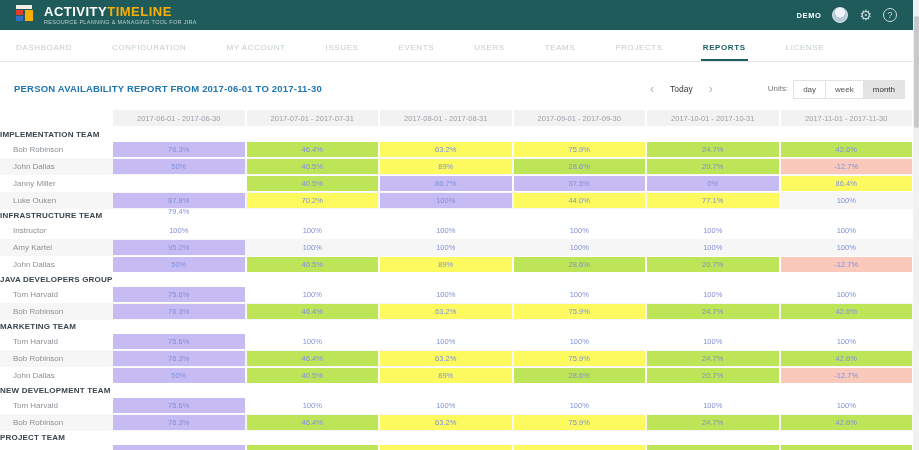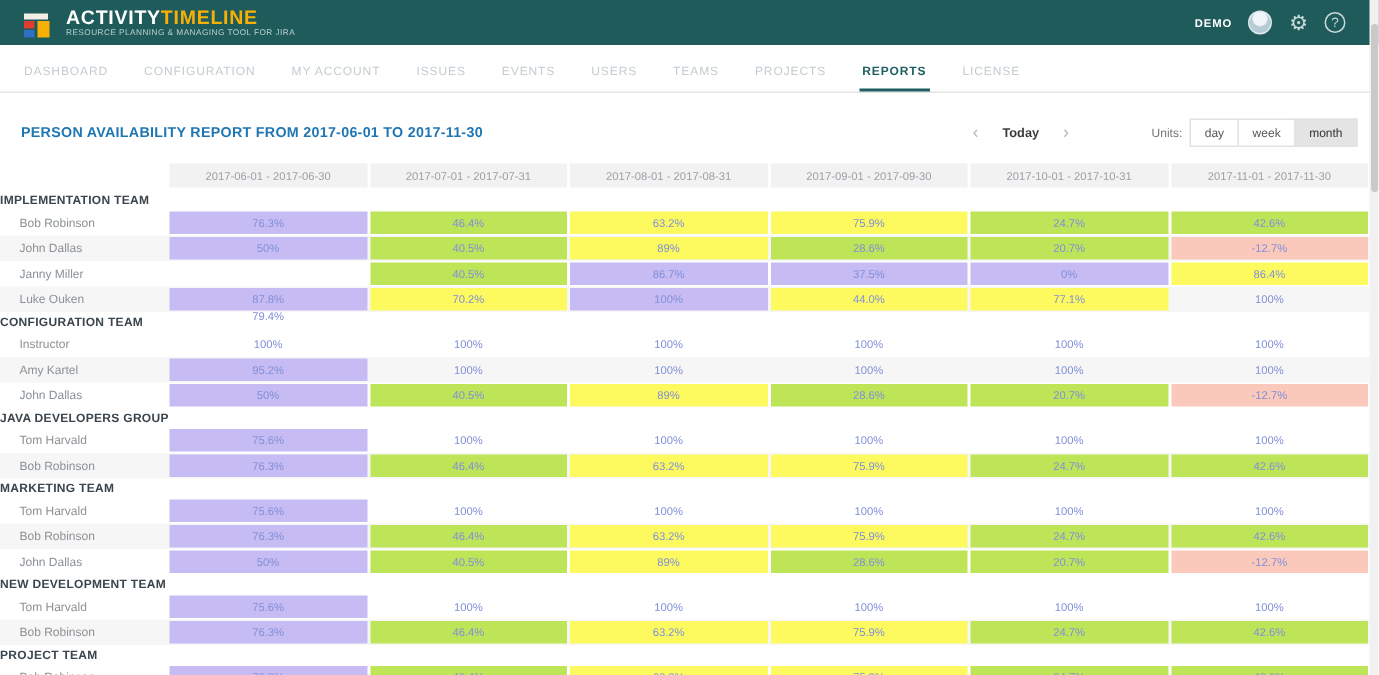--- a/index.html
+++ b/index.html
@@ -1,51 +1,51 @@
 <!DOCTYPE html>
 <html><head>
 <meta charset="utf-8">
 <style>
   * { margin:0; padding:0; box-sizing:border-box; }
   html,body { width:919px; height:450px; overflow:hidden; background:#fff;
     font-family:"Liberation Sans", sans-serif; position:relative; }
 
   
   .topbar { height:30px; background:#1f5b5b; display:flex; align-items:center; padding:0 16px; }
-  .logo { display:flex; align-items:flex-end; gap:6px; }
+  .logo { display:flex; align-items:flex-start; gap:6px; }
   .logo-icon { width:22px; height:16px; position:relative; }
   .logo-icon .bar-top { position:absolute; left:0; top:0; width:16px; height:4px; background:#f2efe4; }
   .logo-icon .sq-red { position:absolute; left:0; top:5px; width:7px; height:5px; background:#e03c31; }
   .logo-icon .sq-blue { position:absolute; left:0; top:11px; width:7px; height:5px; background:#2f6fc4; }
   .logo-icon .sq-yellow { position:absolute; left:9px; top:5px; width:8px; height:11px; background:#f9b005; }
   .brand { display:flex; flex-direction:column; line-height:1; }
   .brand-line { display:flex; }
   .brand-activity { color:#ffffff; font-weight:bold; font-size:13px; letter-spacing:.5px; }
   .brand-timeline { color:#f9b005; font-weight:bold; font-size:13px; letter-spacing:.5px; }
   .tagline { color:#b9cfcf; font-size:5.5px; letter-spacing:.3px; margin-top:2px; }
   .topbar-right { margin-left:auto; display:flex; align-items:center; gap:11px; padding-right:6px; }
   .demo-label { color:#fff; font-size:7.5px; font-weight:bold; letter-spacing:.6px; }
   .avatar { width:16px; height:16px; border-radius:50%;
     background:radial-gradient(circle at 50% 32%, #eef4f8 0 38%, #b7cbd7 46%); border:1px solid #dfe9ef; }
   .gear { color:#c9dada; font-size:14px; line-height:1; cursor:pointer; }
   .help { width:14px; height:14px; border:1px solid #c9dada; border-radius:50%; color:#c9dada;
     font-size:9px; display:flex; align-items:center; justify-content:center; cursor:pointer; }
 
   
-  .navbar { height:32px; border-bottom:1px solid #e4e4e4; display:flex; align-items:flex-end; gap:20px; padding:0 14px; }
+  .navbar { height:32px; border-bottom:1px solid #e4e4e4; display:flex; align-items:flex-end; gap:36px; padding:0 14px; }
   .nav-item { font-size:8px; letter-spacing:.6px; color:#c3ccd0; cursor:pointer; padding:10px 2px 9px; }
   .nav-item.active { color:#1d5f63; font-weight:bold; border-bottom:2px solid #1d5f63; padding-bottom:7px; }
 
   
   .toolbar { display:flex; align-items:center; padding:16px 14px 11px; }
   .report-title { font-size:9.5px; font-weight:bold; color:#1e76b2; letter-spacing:.2px; }
   .toolbar-right { margin-left:auto; display:flex; align-items:center; }
   .pager { display:flex; align-items:center; gap:16px; margin-right:55px; }
   .chev { color:#b4b4b4; font-size:12px; line-height:1; cursor:pointer; }
-  .today-btn { font-size:8.5px; font-weight:bold; color:#3c3c3c; cursor:pointer; }
+  .today-btn { font-size:8.5px; font-weight:normal; color:#3c3c3c; cursor:pointer; }
   .units-label { font-size:8px; color:#777; margin-right:6px; }
   .unit-btn { font-size:8px; color:#555; border:1px solid #e2e2e2; background:#fff;
     padding:4px 9px; margin-left:-1px; cursor:pointer; }
   .unit-btn.selected { background:#e4e4e4; color:#333; }
 
   
   .table { width:913px; }
   .header-row { display:flex; height:16px; margin-bottom:2px; }
   .name-col-spacer { width:112px; flex:none; }
   .col-cell { flex:1; background:#f2f2f2; margin:0 1px; display:flex; align-items:center;
@@ -167,21 +167,21 @@
         <div class="person-name">Luke Ouken</div>
         <div class="cells">
           <div class="cell" style="background: rgb(198, 187, 243);">87.8%</div>
           <div class="cell" style="background: rgb(252, 250, 95);">70.2%</div>
           <div class="cell" style="background: rgb(198, 187, 243);">100%</div>
           <div class="cell" style="background: rgb(252, 250, 95);">44.0%</div>
           <div class="cell" style="background: rgb(252, 250, 95);">77.1%</div>
           <div class="cell">100%</div>
         </div>
       </div>
-      <div class="group-row">CONFIGURATION TEAM</div>
+      <div class="group-row">INFRASTRUCTURE TEAM</div>
       <div class="person-row">
         <div class="person-name">Instructor</div>
         <div class="cells">
           <div class="cell">100%</div>
           <div class="cell">100%</div>
           <div class="cell">100%</div>
           <div class="cell">100%</div>
           <div class="cell">100%</div>
           <div class="cell">100%</div>
         </div>

